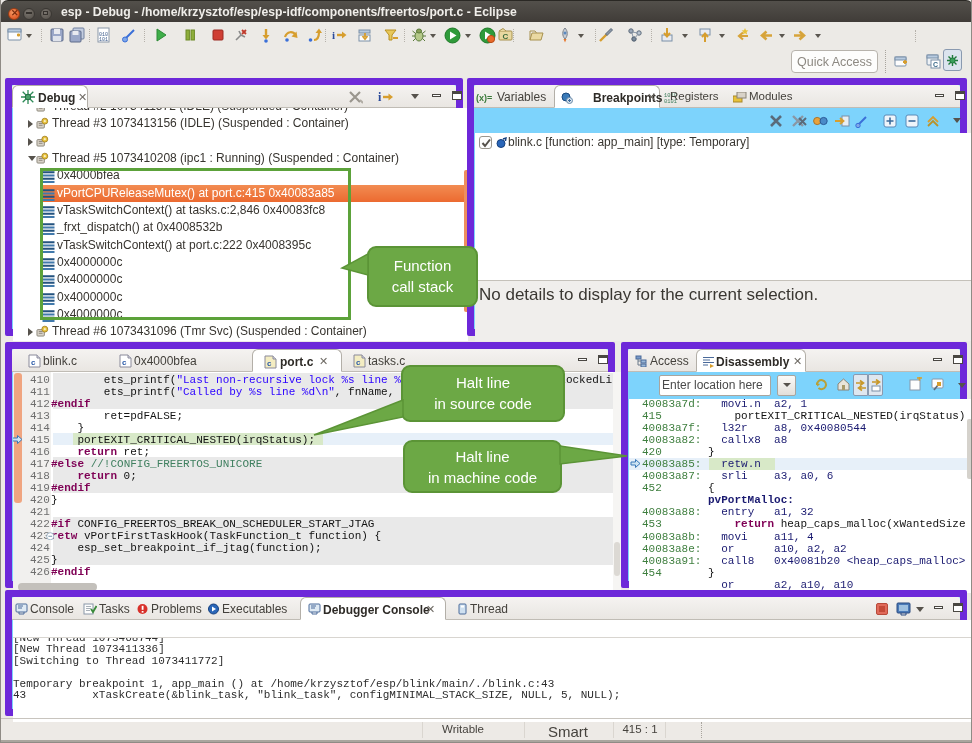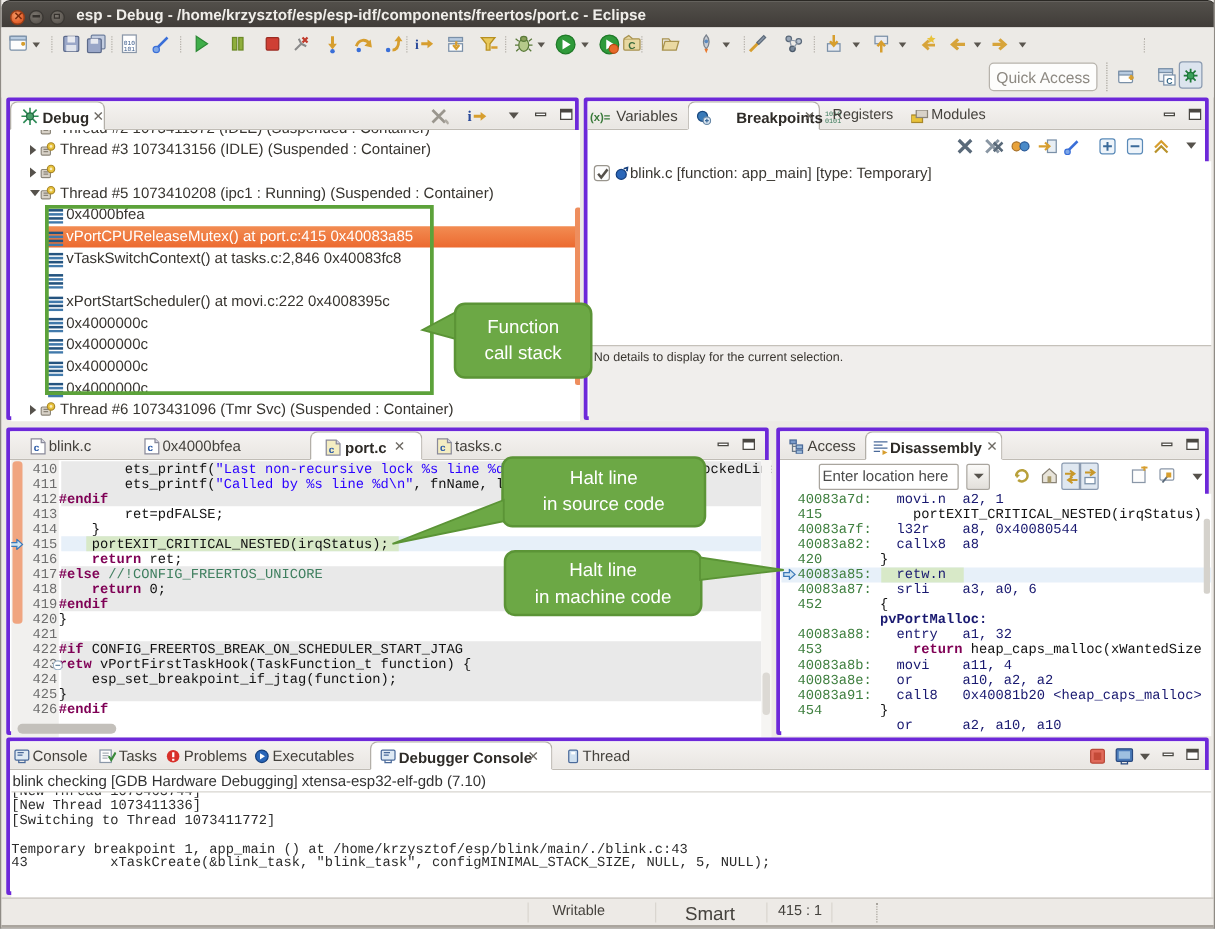--- a/index.html
+++ b/index.html
@@ -8,21 +8,21 @@
 .abs{position:absolute}
 
 #titlebar{position:absolute;left:0;top:0;width:972px;height:22px;background:linear-gradient(#53504b,#403c38);border-radius:7px 7px 0 0;border-top:1px solid #2a2824}
 #titlebar .tt{position:absolute;left:60px;top:3.5px;font-size:12.2px;font-weight:bold;color:#f0eeea;letter-spacing:0;white-space:pre}
 .circ{position:absolute;top:6.5px;width:12px;height:12px;border-radius:50%;}
 
 #tbar{position:absolute;left:0;top:22px;width:972px;height:56px;background:#eceae6}
 .dd{position:absolute;width:0;height:0;border-left:3.5px solid transparent;border-right:3.5px solid transparent;border-top:4px solid #5a564f;top:29px}
 .vsep{position:absolute;top:26px;width:1px;height:14px;border-left:1px dotted #b5b1aa}
 
-.panel{position:absolute;background:#ffffff;border:3px solid #6d28d9;border-radius:2px}
+.panel{position:absolute;background:#7dd3fc;border:7px solid #6d28d9;border-radius:2px}
 .tabbar{position:absolute;left:0;top:0;right:0;height:23px;background:linear-gradient(#f5f3f1,#e9e6e2);border-bottom:1px solid #c0bcb5;border-radius:2px 2px 0 0}
 .tab{position:absolute;top:0;height:23px;font-size:12px;color:#44413c;white-space:nowrap}
 .tab.sel{background:#fff;border:1px solid #b3afa8;border-bottom:1px solid #fff;border-radius:6px 6px 0 0;font-weight:bold;color:#2e2b27}
 .tablbl{position:absolute;top:5px}
 .content{position:absolute;background:#fff}
 .minbar{position:absolute;width:9px;height:3px;border:1px solid #4a4742;background:#fcfcfc;top:3px}
 .maxbox{position:absolute;width:10px;height:9px;border:1px solid #4a4742;background:#fff;border-top:3px solid #4a4742}
 .xclose{font-size:11px;color:#6e6a64;font-weight:normal}
 
 .trow{position:absolute;left:0;width:100%;height:17px;font-size:12px;color:#37342f;white-space:pre}
@@ -299,29 +299,30 @@
         </svg>
   <div class="trow" style="left:44px;top:95.1px;color:#37342f">vTaskSwitchContext() at tasks.c:2,846 0x40083fc8</div>
   <svg class="tico" style="left:28.5px;top:115.4px" width="10" height="10" viewBox="0 0 10 10">
           <g>
             <rect x="0" y="0.2" width="10" height="1.7" fill="#24537f"></rect>
             <rect x="0" y="2.9" width="10" height="1.7" fill="#4179ab"></rect>
             <rect x="0" y="5.6" width="10" height="1.7" fill="#24537f"></rect>
             <rect x="0" y="8.3" width="10" height="1.7" fill="#4179ab"></rect>
           </g>
         </svg>
+  <div class="trow" style="left:44px;top:112.4px;color:#37342f">_frxt_dispatch() at 0x4008532b</div>
   <svg class="tico" style="left:28.5px;top:132.8px" width="10" height="10" viewBox="0 0 10 10">
           <g>
             <rect x="0" y="0.2" width="10" height="1.7" fill="#24537f"></rect>
             <rect x="0" y="2.9" width="10" height="1.7" fill="#4179ab"></rect>
             <rect x="0" y="5.6" width="10" height="1.7" fill="#24537f"></rect>
             <rect x="0" y="8.3" width="10" height="1.7" fill="#4179ab"></rect>
           </g>
         </svg>
-  <div class="trow" style="left:44px;top:129.8px;color:#37342f">xPortStartScheduler() at movi.c:222 0x4008395c</div>
+  <div class="trow" style="left:44px;top:129.8px;color:#37342f">vTaskSwitchContext() at port.c:222 0x4008395c</div>
   <svg class="tico" style="left:28.5px;top:150.1px" width="10" height="10" viewBox="0 0 10 10">
           <g>
             <rect x="0" y="0.2" width="10" height="1.7" fill="#24537f"></rect>
             <rect x="0" y="2.9" width="10" height="1.7" fill="#4179ab"></rect>
             <rect x="0" y="5.6" width="10" height="1.7" fill="#24537f"></rect>
             <rect x="0" y="8.3" width="10" height="1.7" fill="#4179ab"></rect>
           </g>
         </svg>
   <div class="trow" style="left:44px;top:147.1px;color:#37342f">0x4000000c</div>
   <svg class="tico" style="left:28.5px;top:167.4px" width="10" height="10" viewBox="0 0 10 10">
@@ -439,21 +440,21 @@
   <svg class="abs" style="left:6px;top:5px" width="11" height="10" viewBox="0 0 11 10">
           <path d="M1.5 5 L4 8 L9 1.5" fill="none" stroke="#55514b" stroke-width="2"></path>
         </svg>
   <svg class="abs" style="left:21px;top:4px" width="11" height="12" viewBox="0 0 11 12">
           <circle cx="5" cy="6.5" r="4" fill="#2a66b8" stroke="#16407e"></circle>
           <path d="M7 2 L10 1 L9.5 4" fill="none" stroke="#16407e" stroke-width="1.4"></path>
         </svg>
   <div class="trow" style="left:33px;top:1.5px;color:#3a3732">blink.c [function: app_main] [type: Temporary]</div>
  </div>
  <div class="abs" style="left:1px;top:195px;width:498px;height:61px;background:#f0eeec;border-top:1px solid #c5c1ba">
-  <div class="abs" style="left:4px;top:4px;font-size:10px;color:#3a3732">No details to display for the current selection.</div>
+  <div class="abs" style="left:4px;top:4px;font-size:17px;color:#3a3732">No details to display for the current selection.</div>
  </div>
 </div>
 
 <div class="panel" style="left:4px;top:342px;width:610px;height:246px">
  <div class="tabbar">
   <svg class="abs" style="left:16px;top:5px" width="13" height="14" viewBox="0 0 13 14">
           <path d="M1 1 H9 L12 4 V13 H1 Z" fill="#fff" stroke="#8a8a9a"></path>
           <path d="M9 1 L9 4 L12 4" fill="#d8d8e4" stroke="#8a8a9a"></path>
           <text x="3" y="11" font-size="8" font-weight="bold" fill="#2a5aa8">c</text>
         </svg>
@@ -689,21 +690,20 @@
   <svg class="abs" style="left:884px;top:5px" width="15" height="14" viewBox="0 0 15 14">
           <rect x="1" y="1" width="13" height="10" rx="1" fill="#4a7ab8" stroke="#2a4a80"></rect>
           <rect x="3" y="3" width="9" height="6" fill="#9ec0e0"></rect>
           <path d="M5 11 v2 h5 v-2" fill="none" stroke="#2a4a80"></path>
         </svg>
   <div class="abs" style="left:904px;top:10px;width:0;height:0;border-left:4.5px solid transparent;border-right:4.5px solid transparent;border-top:5px solid #56524c"></div>
   <div class="minbar" style="left:922px;top:9px"></div>
   <div class="maxbox" style="left:941px;top:6px"></div>
  </div>
  <div class="content" style="left:1px;top:23px;width:960px;height:102px;overflow:hidden">
-  <div class="abs" style="left:1px;top:2px;font-size:12px;color:#333;white-space:pre">blink checking [GDB Hardware Debugging] xtensa-esp32-elf-gdb (7.10)</div>
   <div class="abs" style="left:0;top:17px;width:960px;border-top:1px solid #d8d5d0"></div>
   <div class="abs" style="left:0;top:18px;width:960px;height:84px;overflow:hidden">
   <div class="mono abs" style="left:0px;top:-5px;line-height:11.4px;color:#2c2c2c;white-space:pre">[New Thread 1073468744]
 [New Thread 1073411336]
 [Switching to Thread 1073411772]
 
 Temporary breakpoint 1, app_main () at /home/krzysztof/esp/blink/main/./blink.c:43
 43          xTaskCreate(&amp;blink_task, "blink_task", configMINIMAL_STACK_SIZE, NULL, 5, NULL);</div>
   </div>
  </div>

